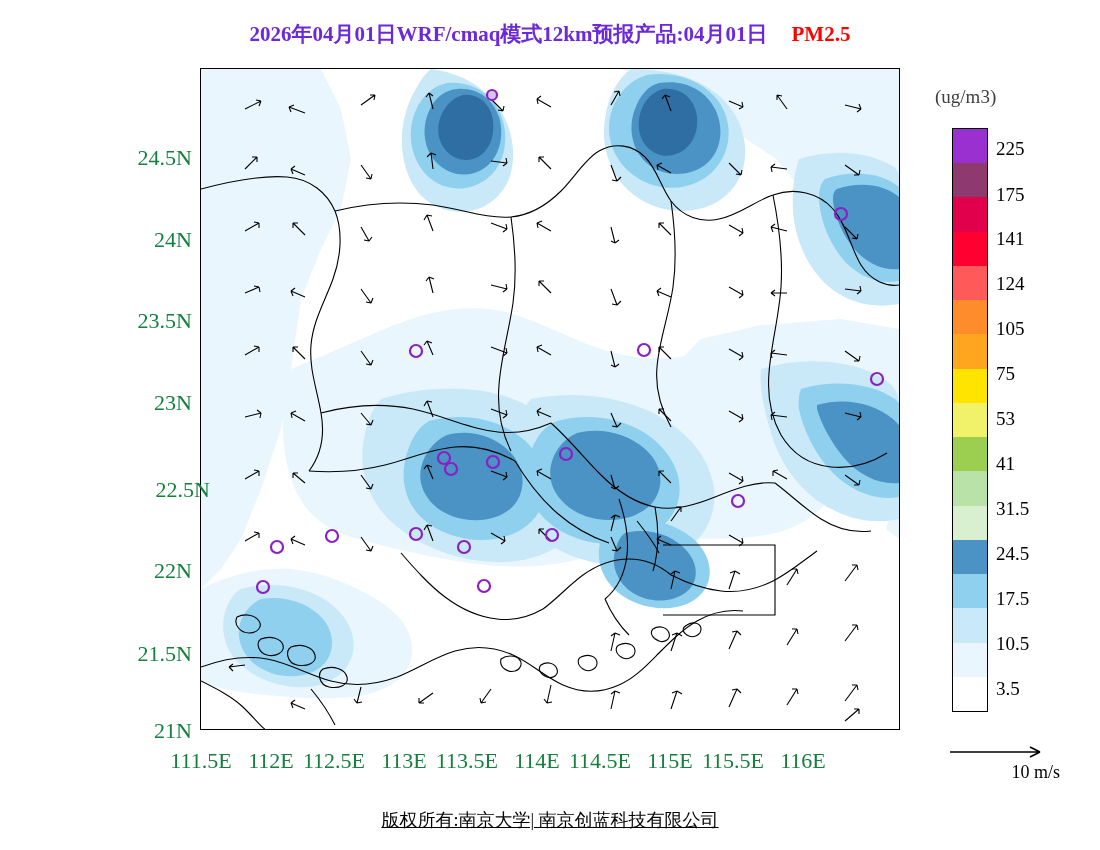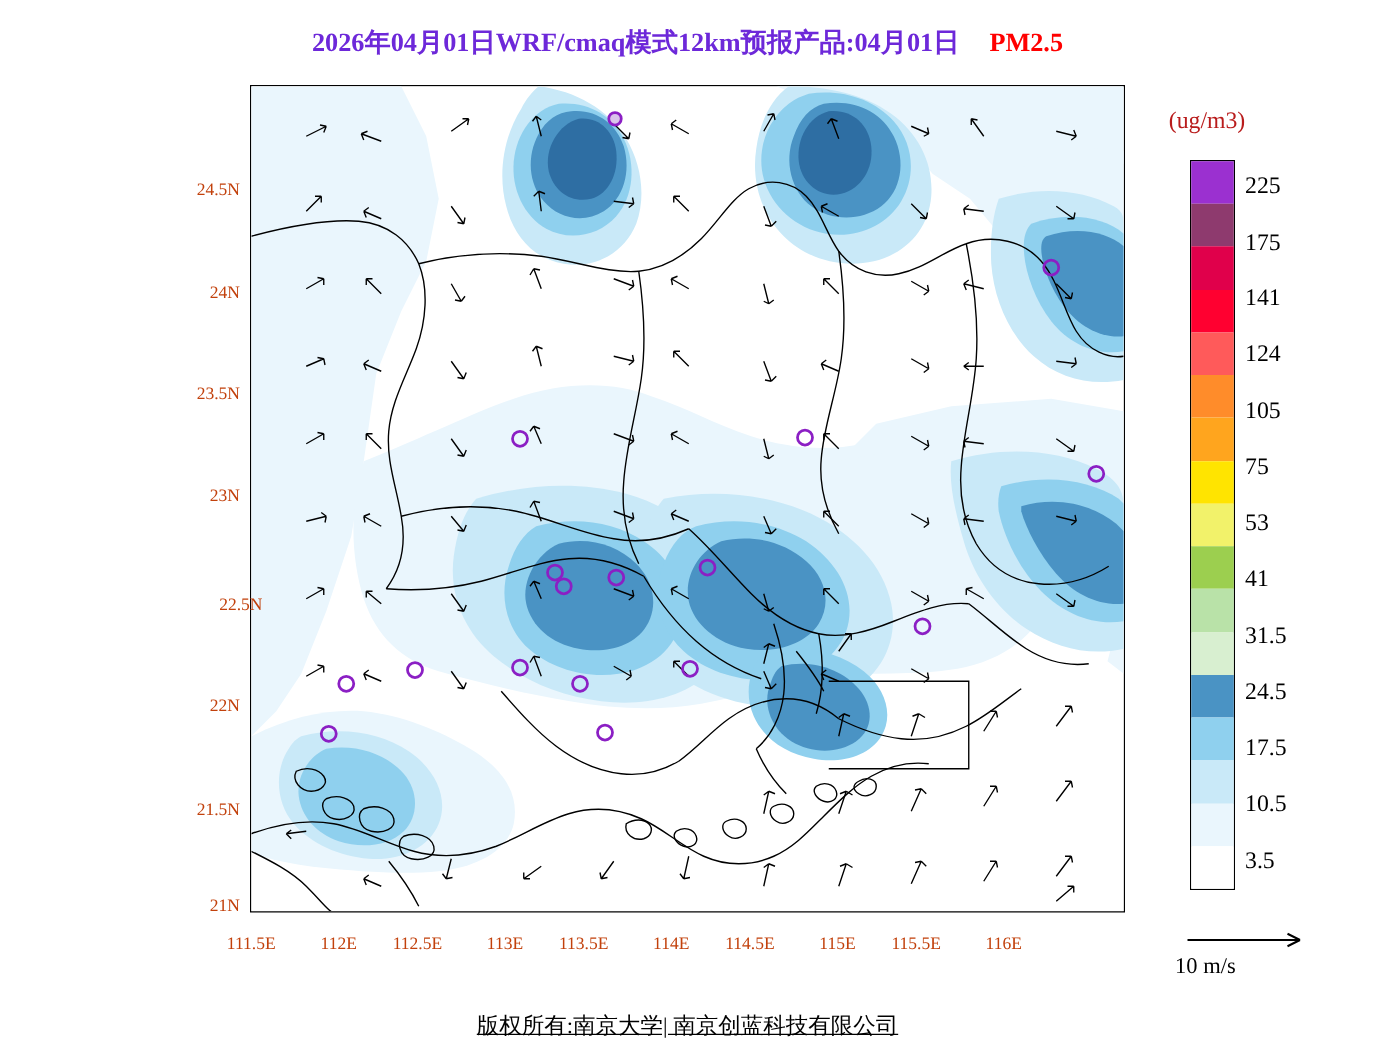--- a/index.html
+++ b/index.html
@@ -50,22 +50,22 @@
     border: 1px solid #000000;
     box-sizing: border-box;
     background: #ffffff;
     overflow: hidden;
   }
   #plot svg { display: block; }
 
   
   .axis-label {
     position: absolute;
-    color: #c2410c;
-    font-size: 14px;
+    color: #15803d;
+    font-size: 22px;
     font-family: "Liberation Serif", serif;
     white-space: nowrap;
   }
   .ylab { text-align: right; }
   .xlab { text-align: center; }
 
   
   #colorbar {
     position: absolute;
     left: 952px;
@@ -77,21 +77,21 @@
   }
   .cb-cell {
     width: 100%;
     box-sizing: border-box;
   }
   .cb-unit {
     position: absolute;
     left: 935px;
     top: 86px;
     font-size: 19px;
-    color: #b91c1c;
+    color: #404040;
     white-space: nowrap;
   }
   .cb-tick {
     position: absolute;
     left: 996px;
     font-size: 19px;
     color: #000000;
     white-space: nowrap;
   }
 
@@ -101,21 +101,21 @@
     left: 940px;
     top: 738px;
     width: 120px;
     height: 50px;
   }
   #windkey .wk-label {
     position: absolute;
     left: 0;
     top: 24px;
     width: 120px;
-    text-align: left;
+    text-align: right;
     font-size: 18px;
     color: #000000;
     white-space: nowrap;
   }
 
   
   .footer {
     position: absolute;
     left: 0;
     top: 808px;

